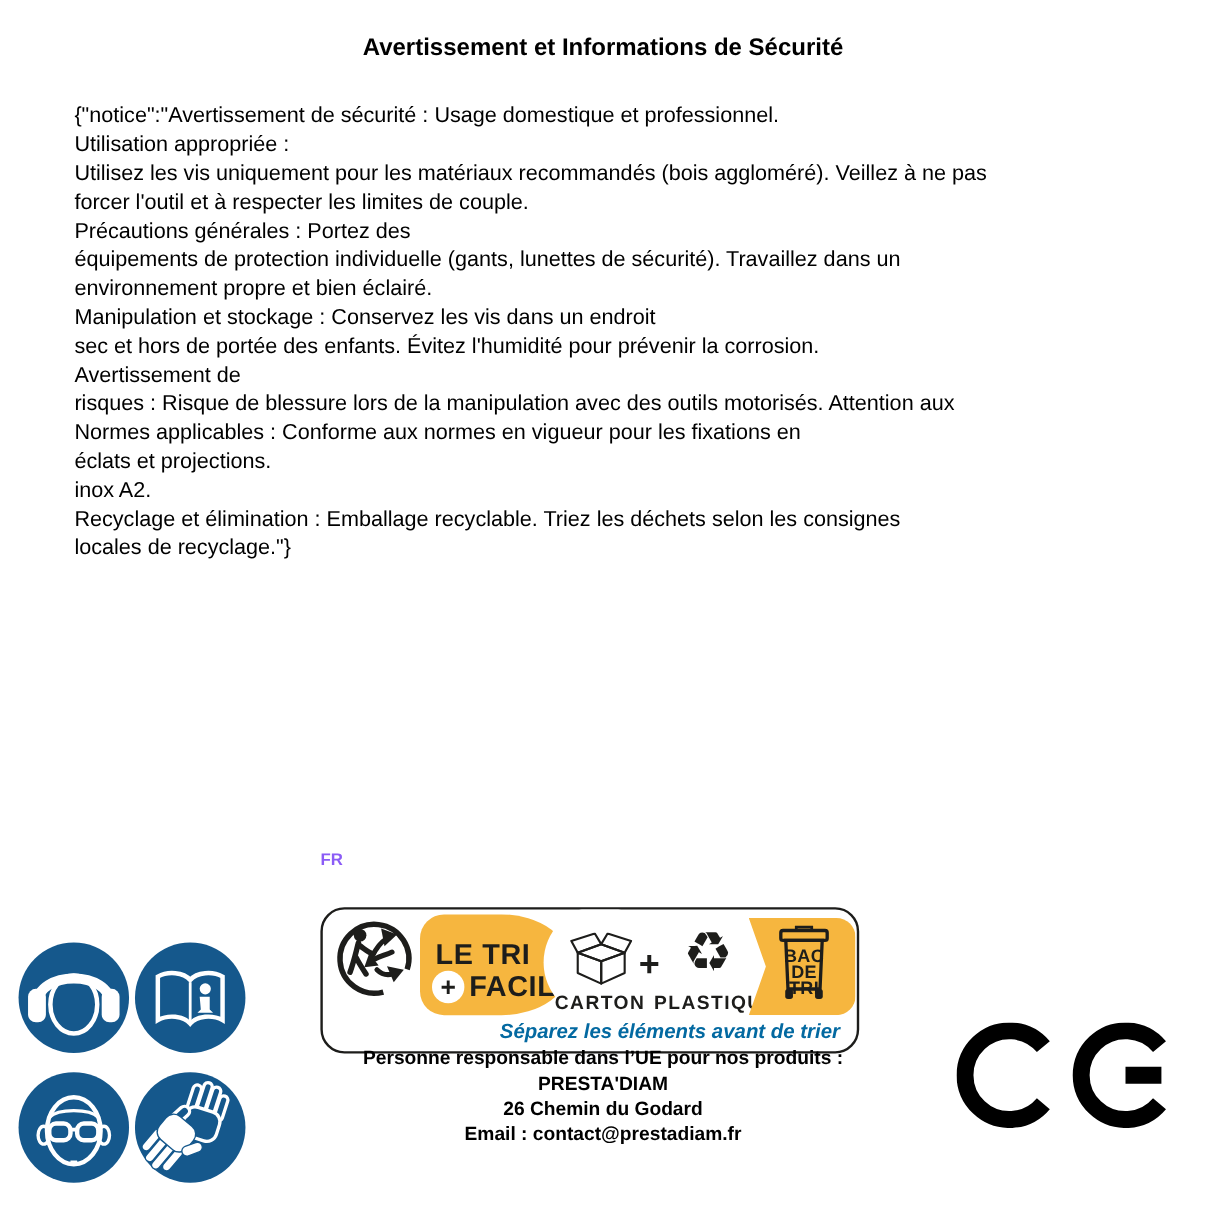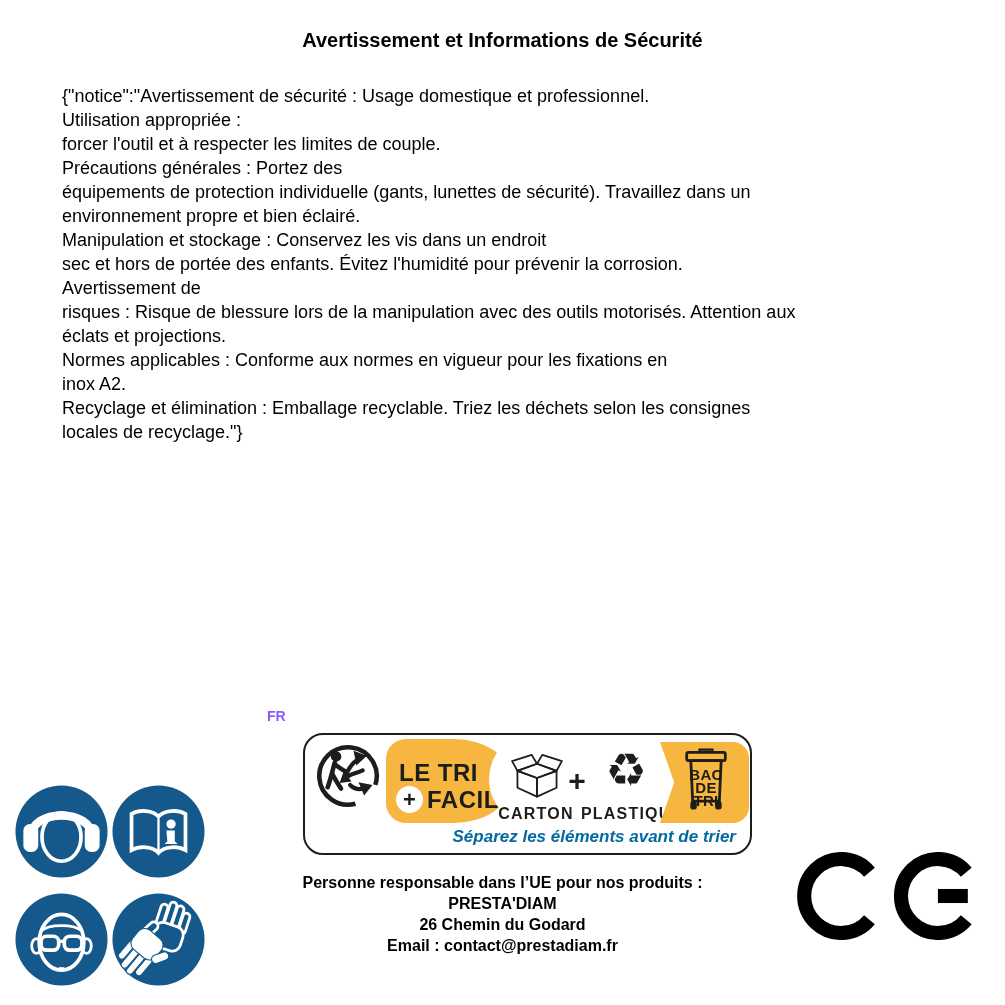--- a/index.html
+++ b/index.html
@@ -19,23 +19,23 @@
   .pictos{position:absolute;left:15px;top:785px;display:grid;
           grid-template-columns:93px 93px;column-gap:4px;row-gap:15px;}
   .pictos svg{width:93px;height:93px;display:block;}
   .pict-bg{fill:var(--picto-blue,#15588C);}
   .pict-stroke{stroke:#fff;fill:none;}
   .glove-outline{fill:var(--picto-blue,#15588C);stroke:#fff;stroke-width:3;}
   .glove-filled{fill:#fff;stroke:var(--picto-blue,#15588C);stroke-width:1.2;}
 
   
   .fr-code{position:absolute;left:267px;top:708px;font-size:14px;font-weight:bold;color:#8b5cf6;}
-  .tri-box{position:absolute;left:267px;top:733px;width:449px;height:122px;
+  .tri-box{position:absolute;left:267px;top:756px;width:449px;height:122px;
            border:2.5px solid #1d1d1b;border-radius:20px;background:#fff;
-           box-sizing:border-box;overflow:hidden;margin-left:36px;}
+           box-sizing:border-box;overflow:hidden;}
   .tri-box *{box-sizing:border-box;}
   .triman{position:absolute;left:8px;top:6px;width:70px;height:70px;}
   .tri-blob{position:absolute;left:81px;top:4px;width:126px;height:84px;
             background:var(--label-yellow,#F6B63F);
             border-radius:20px 58px 58px 20px / 20px 42px 42px 20px;}
   .blob-cut{position:absolute;left:184px;top:-3px;width:94px;height:94px;
             background:#fff;border-radius:50%;}
   .letri{position:absolute;left:13px;top:20px;font-size:24px;font-weight:bold;
          color:#1d1d1b;letter-spacing:0.5px;}
   .plus-circle{position:absolute;left:10px;top:47px;width:27px;height:27px;background:#fff;
@@ -72,30 +72,31 @@
 </head>
 <body>
 
 <div class="page">
 
   <div class="doc-title">Avertissement et Informations de Sécurité</div>
 
   <div class="notice">
       <div class="line">{"notice":"Avertissement de sécurité : Usage domestique et professionnel.</div>
       <div class="line">Utilisation appropriée :</div>
+      <div class="line">Utilisez les vis uniquement pour les matériaux recommandés (bois aggloméré). Veillez à ne pas</div>
       <div class="line">forcer l'outil et à respecter les limites de couple.</div>
       <div class="line">Précautions générales : Portez des</div>
       <div class="line">équipements de protection individuelle (gants, lunettes de sécurité). Travaillez dans un</div>
       <div class="line">environnement propre et bien éclairé.</div>
       <div class="line">Manipulation et stockage : Conservez les vis dans un endroit</div>
       <div class="line">sec et hors de portée des enfants. Évitez l'humidité pour prévenir la corrosion.</div>
       <div class="line">Avertissement de</div>
       <div class="line">risques : Risque de blessure lors de la manipulation avec des outils motorisés. Attention aux</div>
+      <div class="line">Normes applicables : Conforme aux normes en vigueur pour les fixations en</div>
       <div class="line">éclats et projections.</div>
-      <div class="line">Normes applicables : Conforme aux normes en vigueur pour les fixations en</div>
       <div class="line">inox A2.</div>
       <div class="line">Recyclage et élimination : Emballage recyclable. Triez les déchets selon les consignes</div>
       <div class="line">locales de recyclage."}</div>
     </div>
 
   <div class="pictos">
 
     <svg viewBox="0 0 100 100">
       <circle class="pict-bg" cx="50" cy="50" r="49.5"></circle>
       <path class="pict-stroke" d="M17 56 C17 25 83 25 83 56" stroke-width="9"></path>

